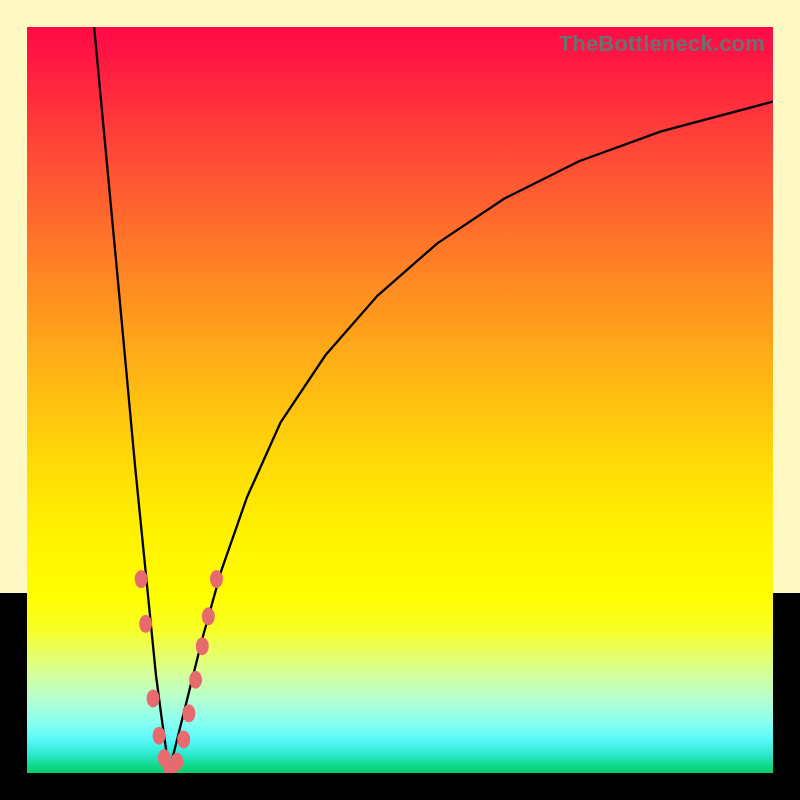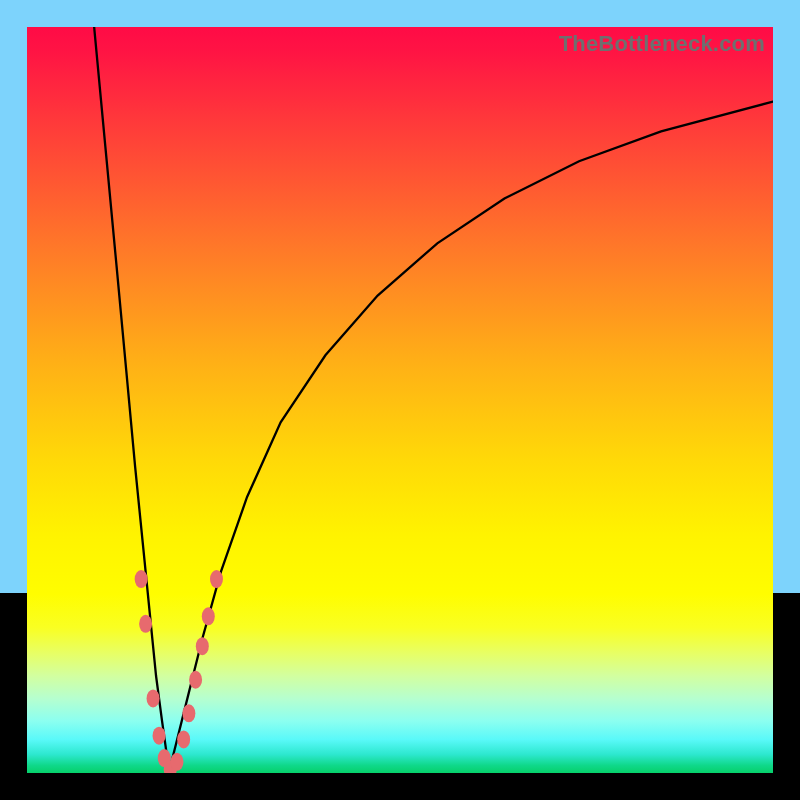--- a/index.html
+++ b/index.html
@@ -7,21 +7,21 @@
     padding: 0;
     width: 800px;
     height: 800px;
     overflow: hidden;
     background: #000;
   }
   .stage {
     position: relative;
     width: 800px;
     height: 593px;
-    background: #7dd3fc;
+    background: #fef9c3;
   }
   .plot {
     position: absolute;
     left: 27px;
     top: 27px;
     width: 746px;
     height: 746px;
     overflow: hidden;
   }
   .gradient {

